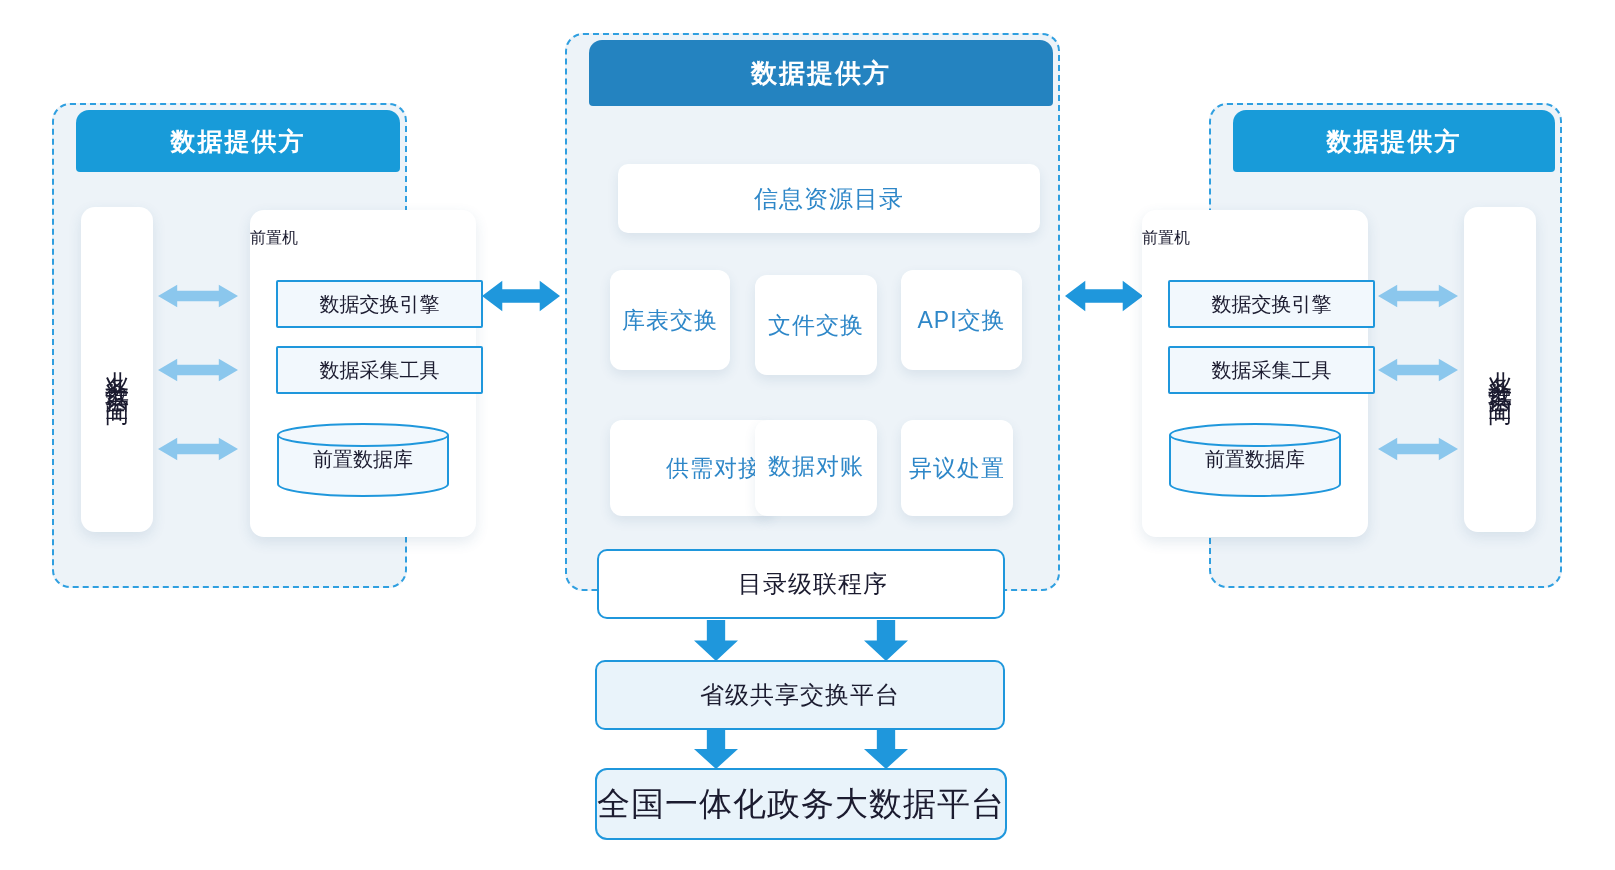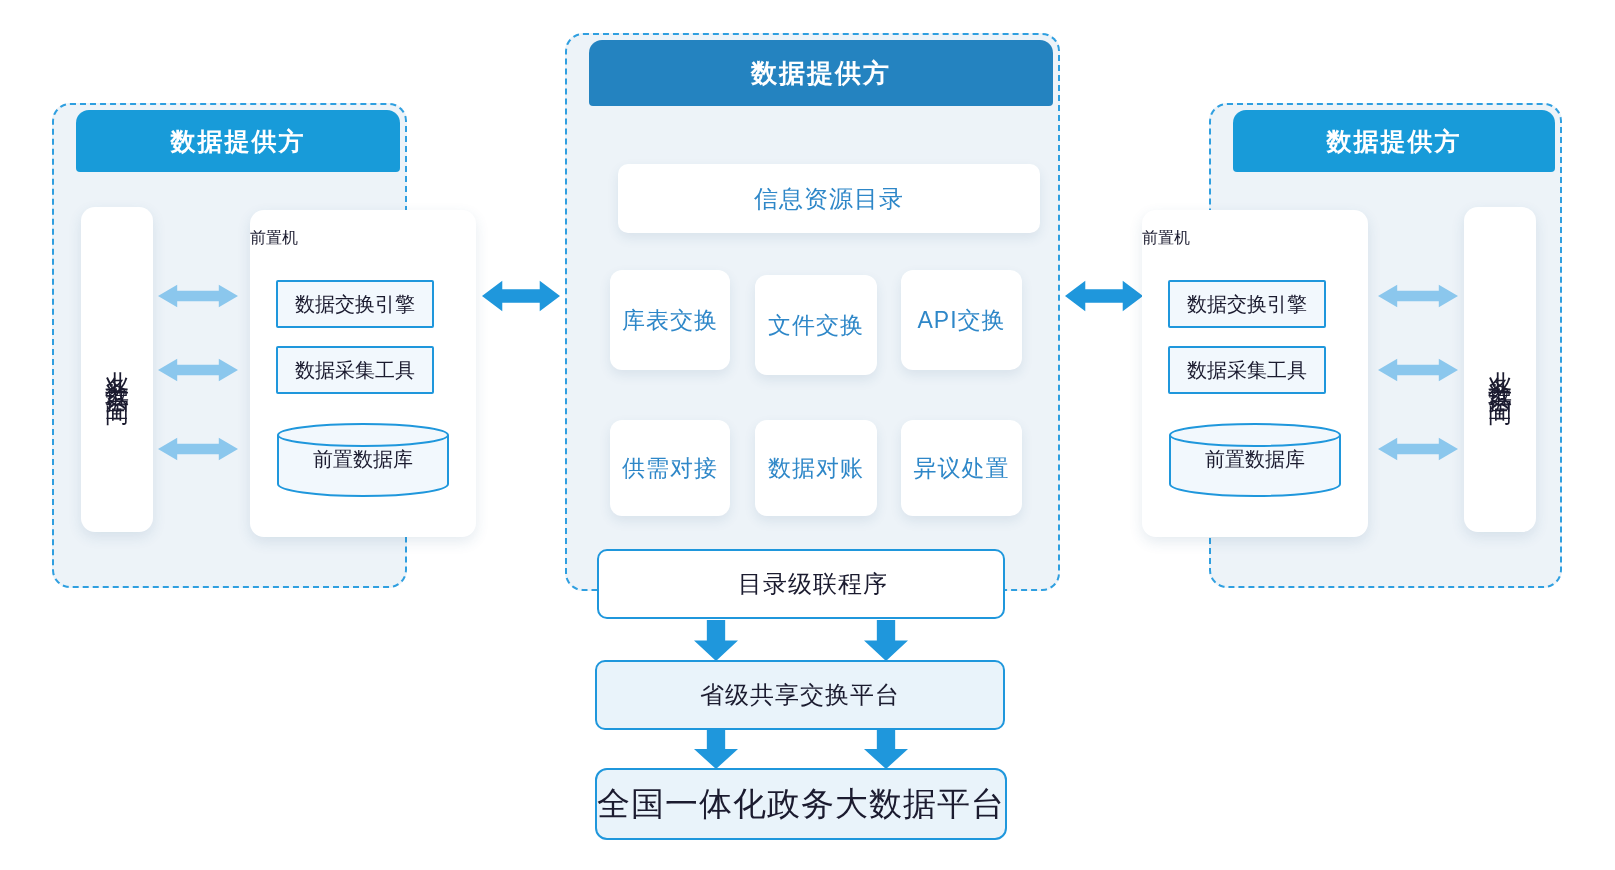--- a/index.html
+++ b/index.html
@@ -13,21 +13,21 @@
     font-family:"Liberation Sans","DejaVu Sans",sans-serif;color:var(--dark_text);}
   .panel{position:absolute;background:var(--panel_bg);border:2px dashed var(--dashed);border-radius:18px;box-sizing:border-box;}
   .panel-header{position:absolute;left:5px;right:5px;top:5px;border-radius:13px 13px 4px 4px;
     display:flex;align-items:center;justify-content:center;color:#fff;font-weight:bold;letter-spacing:2px;margin-left:17px;}
   .side .panel-header{height:62px;background:var(--side_header);font-size:25px;}
   .center .panel-header{height:66px;background:var(--center_header);font-size:26px;}
   .white-card{position:absolute;background:var(--white);border-radius:14px;box-shadow:0 5px 14px rgba(40,90,130,.12);box-sizing:border-box;}
   .vspace{display:flex;align-items:center;justify-content:center;}
   .vtext{writing-mode:vertical-rl;text-orientation:upright;letter-spacing:6px;font-size:24px;color:var(--dark_text);}
   .card-title{position:absolute;left:0;right:0;top:18px;font-size:16px;color:var(--dark_text);}
-  .inner-box{position:absolute;left:26px;width:158px;height:48px;background:var(--light_fill);
+  .inner-box{position:absolute;left:26px;width:207px;height:48px;background:var(--light_fill);
     border:2px solid var(--box_border);box-sizing:border-box;border-radius:2px;
     display:flex;align-items:center;justify-content:center;font-size:20px;color:var(--dark_text);}
   .cyl{position:absolute;left:26px;width:174px;height:76px;}
   .cyl svg{position:absolute;left:0;top:0;width:100%;height:100%;}
   .cyl path,.cyl ellipse{fill:var(--light_fill);stroke:var(--box_border);stroke-width:2;}
   .cyl-label{position:absolute;left:0;right:0;top:24px;text-align:center;font-size:20px;color:var(--dark_text);}
   .arrow{position:absolute;}
   .arrow svg{display:block;width:100%;height:100%;}
   .arrow.light path{fill:var(--arrow_light);}
   .arrow.dark path{fill:var(--arrow_dark);}
@@ -107,29 +107,29 @@
       <span>交换</span>
     </div>
     <div class="module-box" style="left:188px;top:240px;width:122px;height:100px;">
       <span>文件</span>
       <span>交换</span>
     </div>
     <div class="module-box" style="left:334px;top:235px;width:121px;height:100px;">
       <span>API</span>
       <span>交换</span>
     </div>
-    <div class="module-box" style="left:43px;top:385px;width:120px;height:96px;">
+    <div class="module-box" style="left:43px;top:385px;width:120px;height:96px;padding-left:44px;">
       <span>供需</span>
       <span>对接</span>
     </div>
-    <div class="module-box" style="left:188px;top:385px;width:122px;height:96px;">
+    <div class="module-box" style="left:188px;top:385px;width:122px;height:96px;font-family:Liberation Mono, monospace;">
       <span>数据</span>
       <span>对账</span>
     </div>
-    <div class="module-box" style="left:334px;top:385px;width:121px;height:96px;">
+    <div class="module-box" style="left:334px;top:385px;width:112px;height:96px;">
       <span>异议</span>
       <span>处置</span>
     </div>
   </div>
 
   <div class="arrow dark" style="left:1065px;top:277px;width:78px;height:38px;">
     <svg viewBox="0 0 100 40" preserveAspectRatio="none">
         <path d="M0 20 L26 4 L26 13 L74 13 L74 4 L100 20 L74 36 L74 27 L26 27 L26 36 Z"></path>
       </svg>
   </div>

